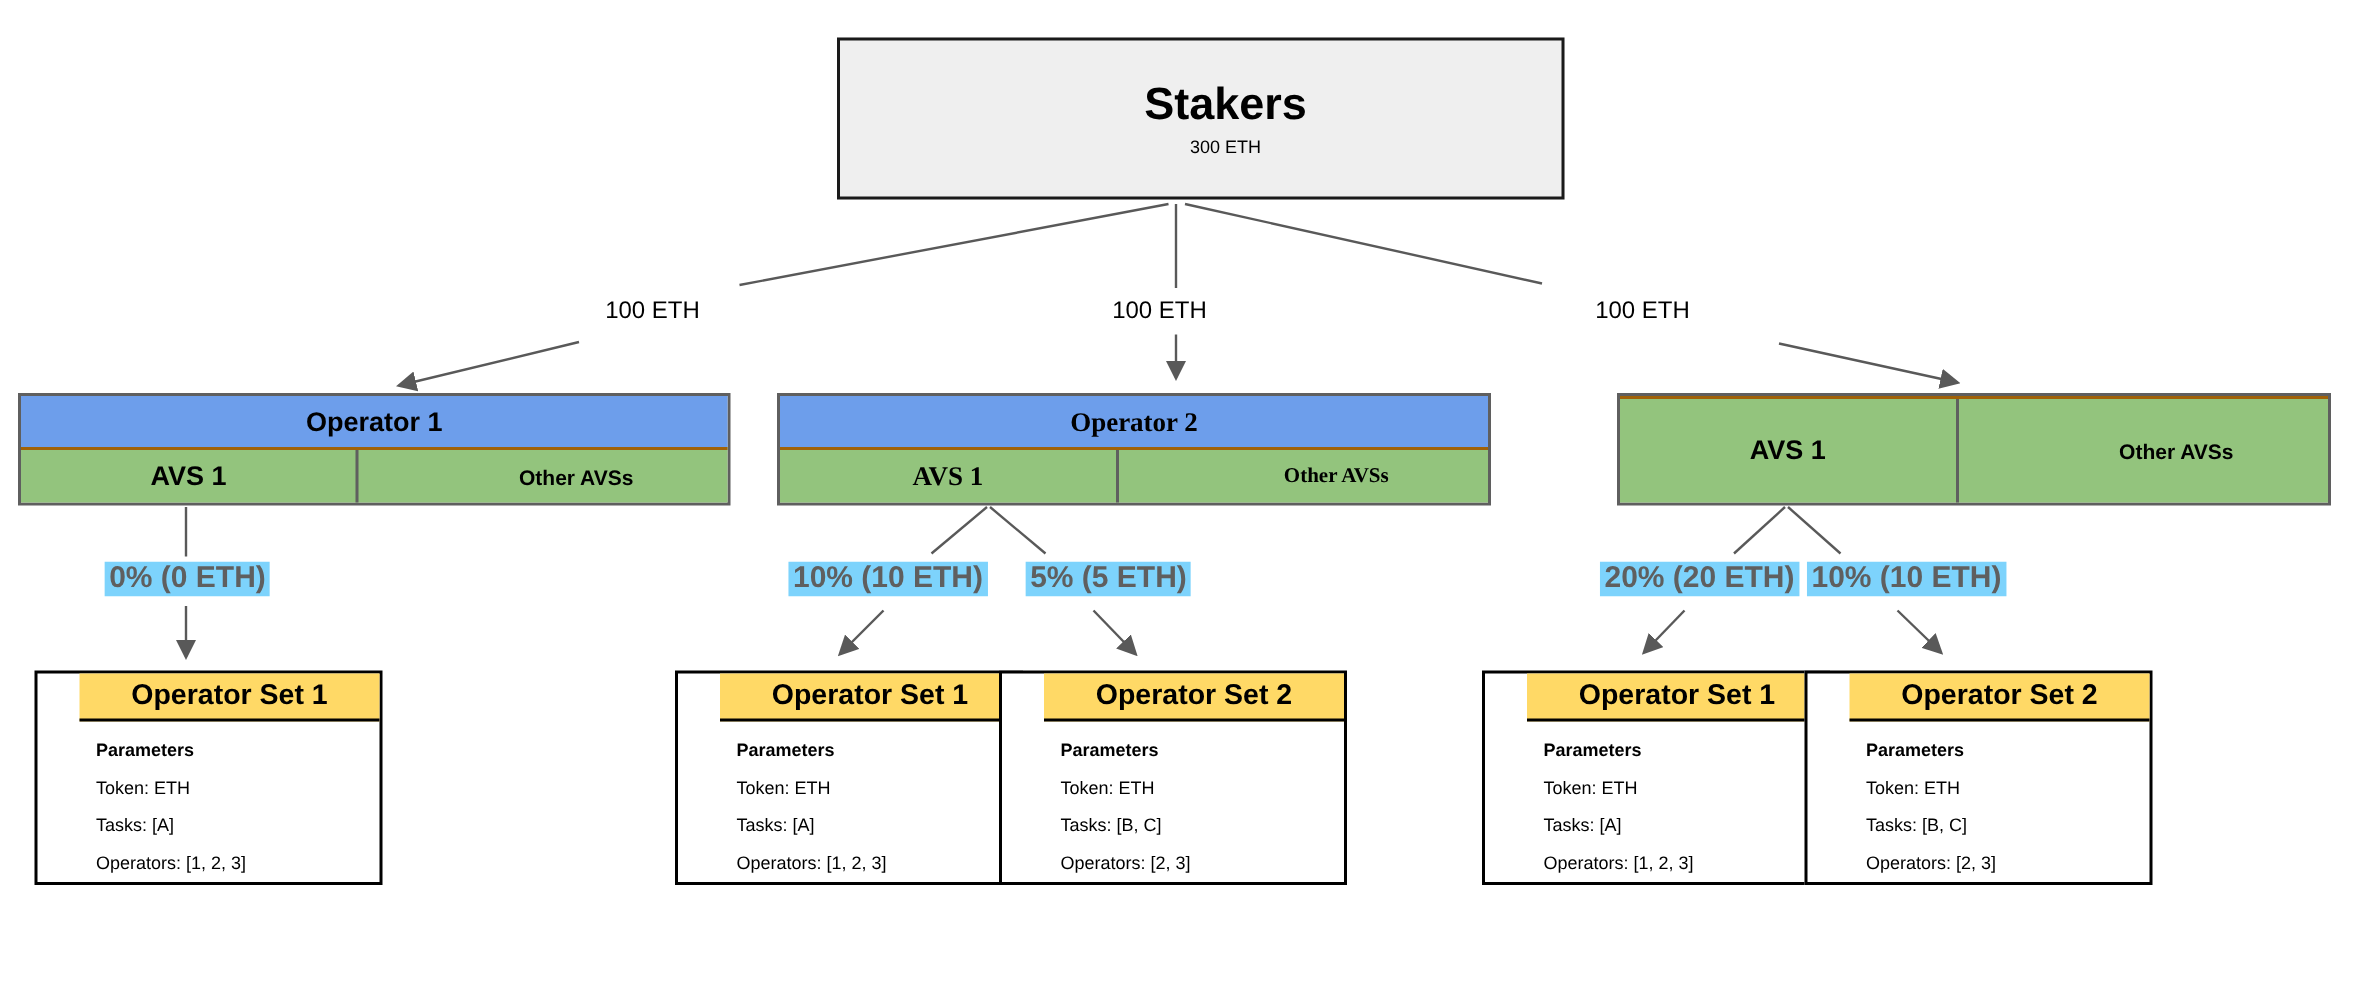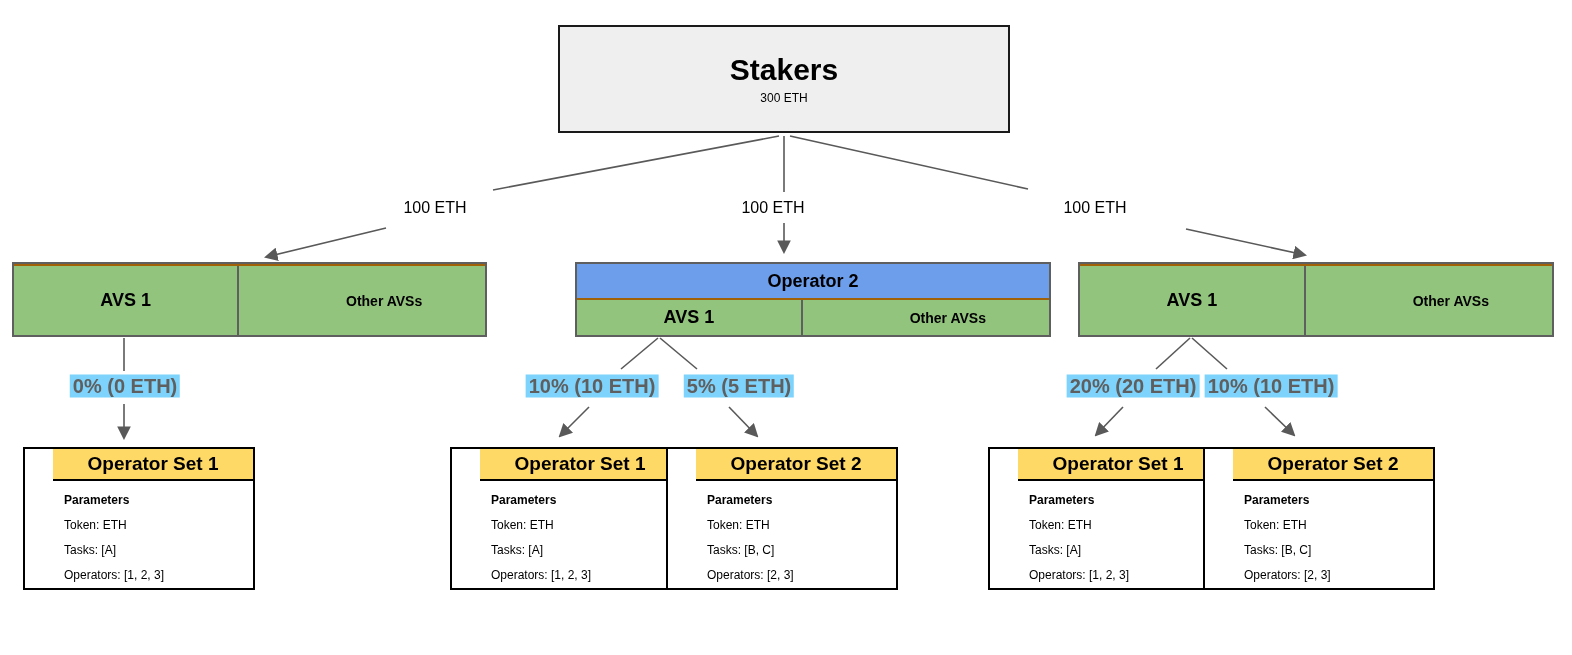--- a/index.html
+++ b/index.html
@@ -9,21 +9,21 @@
     background:#ffffff;
     font-family:"Liberation Sans", sans-serif;
     overflow:hidden;
   }
   #connectors{position:absolute;left:0;top:0;width:1572px;height:655px;}
 
   
   .stakers{
     position:absolute;left:558px;top:25px;width:448px;height:104px;
     background:#efefef;border:2px solid #1a1a1a;
-    display:flex;flex-direction:column;align-items:center;justify-content:center;
+    display:flex;flex-direction:column;align-items:center;justify-content:center;padding-left:33px;
   }
   .stakers-title{font-size:30px;font-weight:bold;color:#000;line-height:1.15;}
   .stakers-amount{font-size:12px;color:#000;margin-top:3px;}
 
   
   .op-table{
     position:absolute;top:262px;height:71px;
     border:2px solid #5f5f5f;background:#fff;
     display:flex;flex-direction:column;
   }
@@ -110,27 +110,28 @@
   <div class="stakers">
     <div class="stakers-title">Stakers</div>
     <div class="stakers-amount">300 ETH</div>
   </div>
 
   <div class="edge-label" style="left:435px;top:208px;">100 ETH</div>
   <div class="edge-label" style="left:773px;top:208px;">100 ETH</div>
   <div class="edge-label" style="left:1095px;top:208px;">100 ETH</div>
 
   <div class="op-table" style="left:12px;width:471px;">
+    <div class="op-header">Operator 1</div>
     <div class="op-row">
       <div class="avs-cell">AVS 1</div>
       <div class="other-cell">Other AVSs</div>
     </div>
   </div>
 
-  <div class="op-table" style="left:575px;width:472px;">
+  <div class="op-table" style="left:518px;width:472px;font-family:Liberation Serif, serif;">
     <div class="op-header">Operator 2</div>
     <div class="op-row">
       <div class="avs-cell">AVS 1</div>
       <div class="other-cell">Other AVSs</div>
     </div>
   </div>
 
   <div class="op-table" style="left:1078px;width:472px;">
     <div class="op-row">
       <div class="avs-cell">AVS 1</div>

